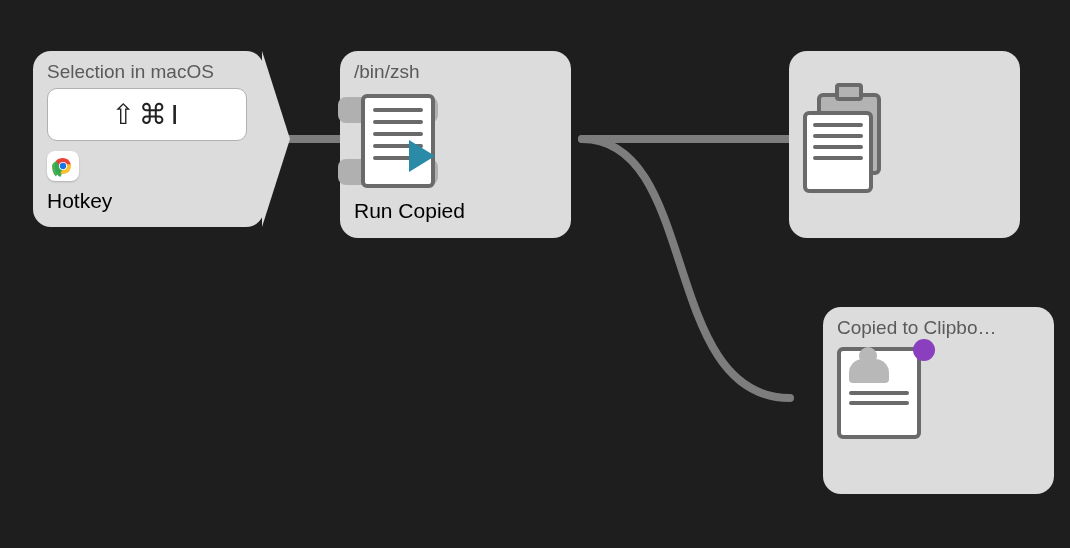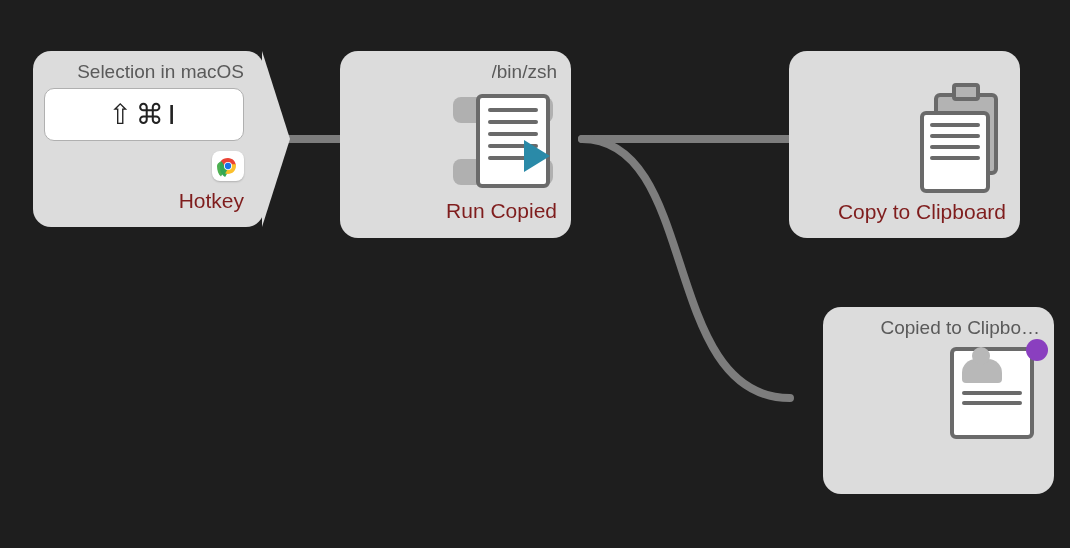--- a/index.html
+++ b/index.html
@@ -15,35 +15,35 @@
       position: relative;
       width: 100%;
       height: 100%;
     }
     .node {
       position: absolute;
       background: #dcdcdc;
       border-radius: 18px;
       display: flex;
       flex-direction: column;
-      align-items: flex-end;
+      align-items: flex-start;
       padding: 10px 14px 14px 14px;
     }
     .node-header {
       color: #5a5a5a;
       font-size: 19px;
       margin-bottom: 6px;
       text-align: center;
       white-space: nowrap;
       overflow: hidden;
       text-overflow: ellipsis;
       max-width: 100%;
     }
     .node-footer {
-      color: #7f1d1d;
+      color: #000000;
       font-size: 21px;
       margin-top: 8px;
       text-align: center;
     }
     
     .hotkey-node {
       left: 33px;
       top: 51px;
       width: 231px;
       height: 176px;
@@ -308,21 +308,20 @@
     <div class="clip-icon">
       <div class="clip-back"></div>
       <div class="clip-clip"></div>
       <div class="clip-front">
         <div class="doc-line"></div>
         <div class="doc-line"></div>
         <div class="doc-line"></div>
         <div class="doc-line"></div>
       </div>
     </div>
-    <div class="node-footer">Copy to Clipboard</div>
   </div>
 
   <div class="node notify-node">
     <div class="node-header">Copied to Clipbo…</div>
     <div class="notify-icon-wrap">
       <div class="notify-doc">
         <div class="notify-avatar"></div>
         <div class="doc-line"></div>
         <div class="doc-line"></div>
       </div>

